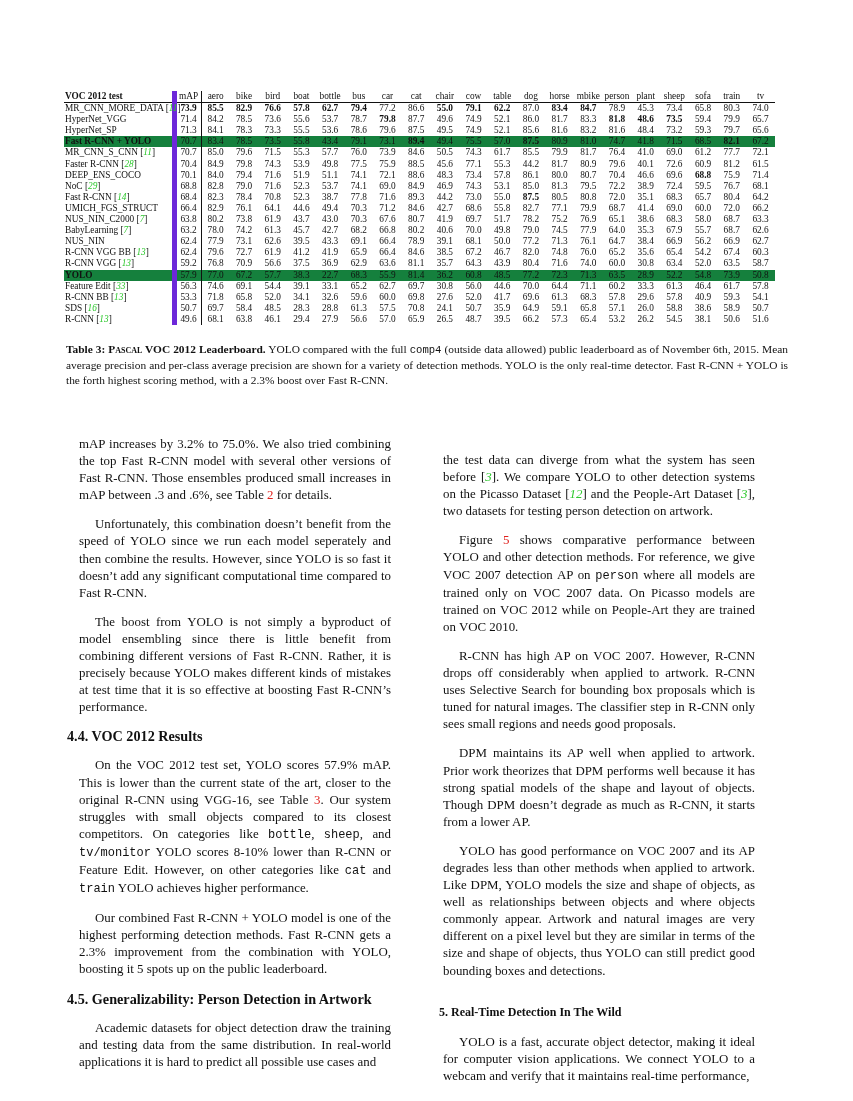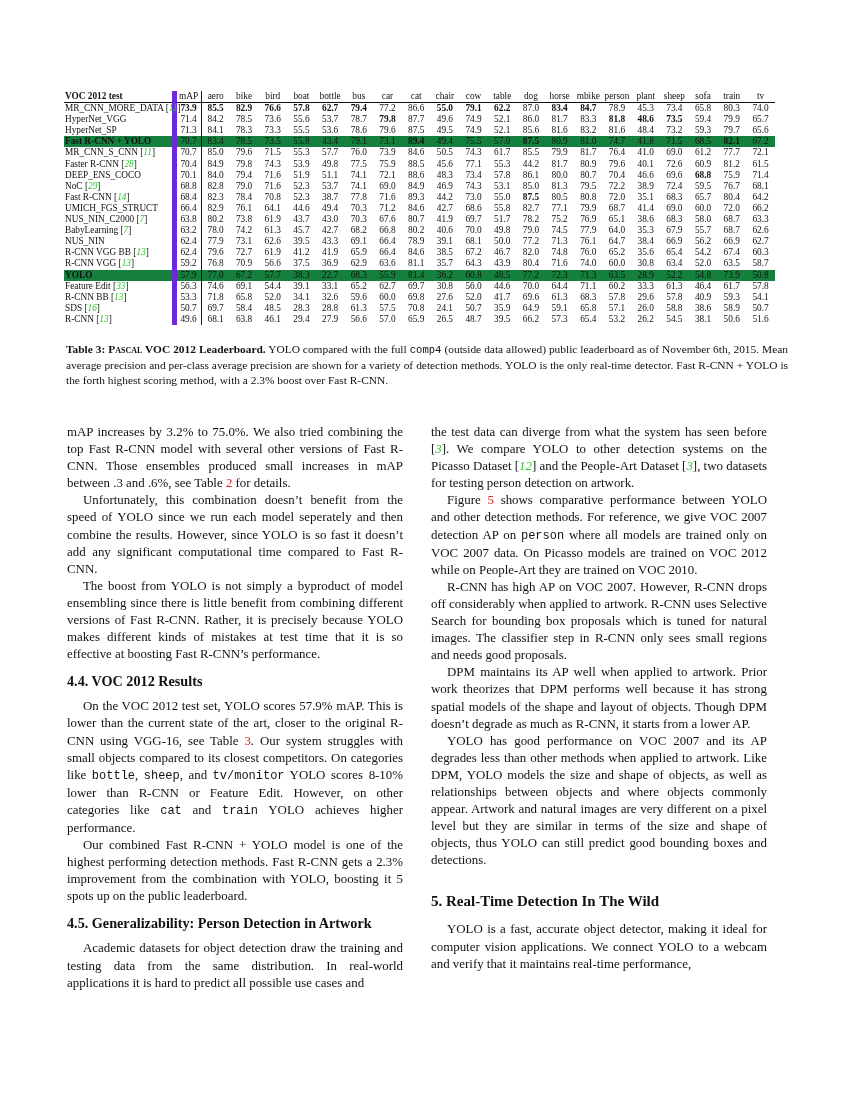--- a/index.html
+++ b/index.html
@@ -23,25 +23,25 @@
   .mono { font-family: "Liberation Mono", "DejaVu Sans Mono", monospace; font-size: 0.93em; }
 
   
   .caption { position: absolute; left: 66px; top: 342px; width: 722px; font-size: 11.4px; line-height: 15.2px; text-align: justify; }
   .caption .lbl { font-weight: bold; }
   .caption .sc { font-variant: small-caps; font-weight: bold; }
 
   
   .col { position: absolute; top: 424px; width: 336px; font-size: 12.9px; line-height: 17.1px; text-align: justify; hyphens: none; }
   .col.left { left: 67px; }
-  .col.right { left: 431px; top: 424px; }
-  .col p { margin: 0; }
+  .col.right { left: 431px; top: 440px; }
+  .col p { margin: 12px; }
   .col p.ind { text-indent: 16px; }
   .col h3 { font-size: 14.2px; font-weight: bold; margin: 10px 0 8px 0; line-height: 17px; }
-  .col h2 { font-size: 15px; font-weight: bold; margin: 0; line-height: 20px; }
+  .col h2 { font-size: 12px; font-weight: bold; margin: 8px; line-height: 20px; }
 </style>
 </head>
 <body>
 
 <div class="page">
 
   <div class="tbl-wrap">
     <table class="lb">
       <colgroup>
         <col style="width:110px">

